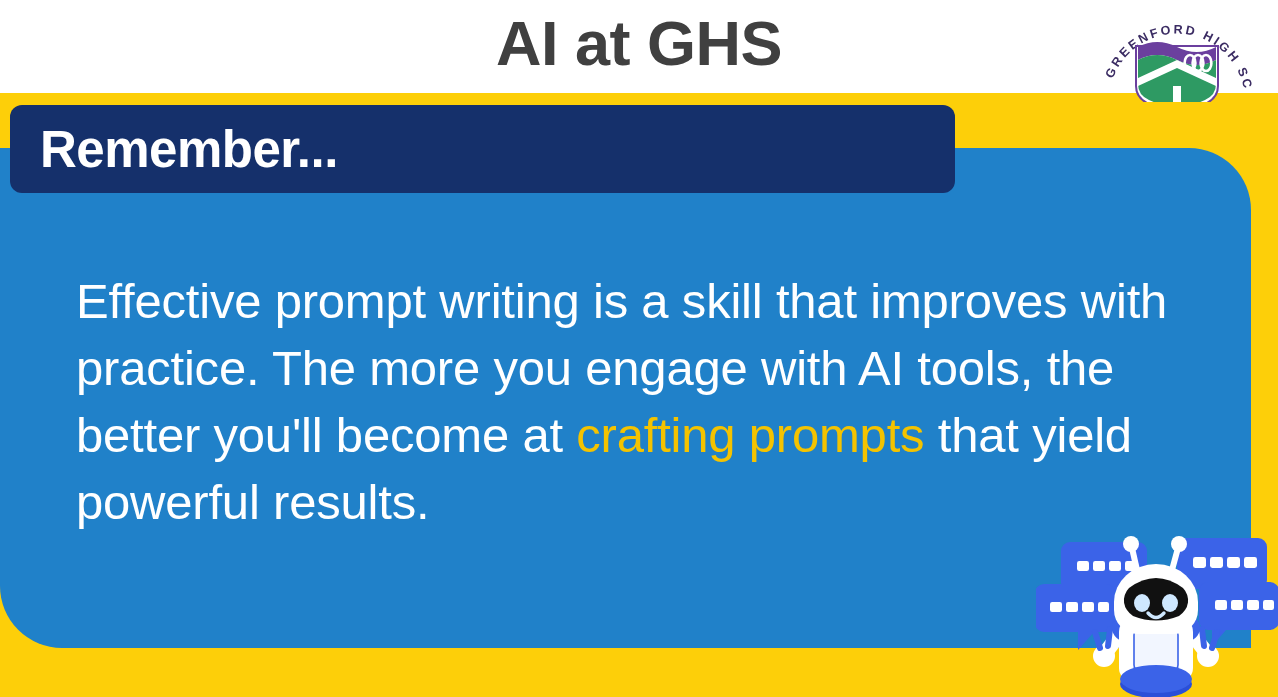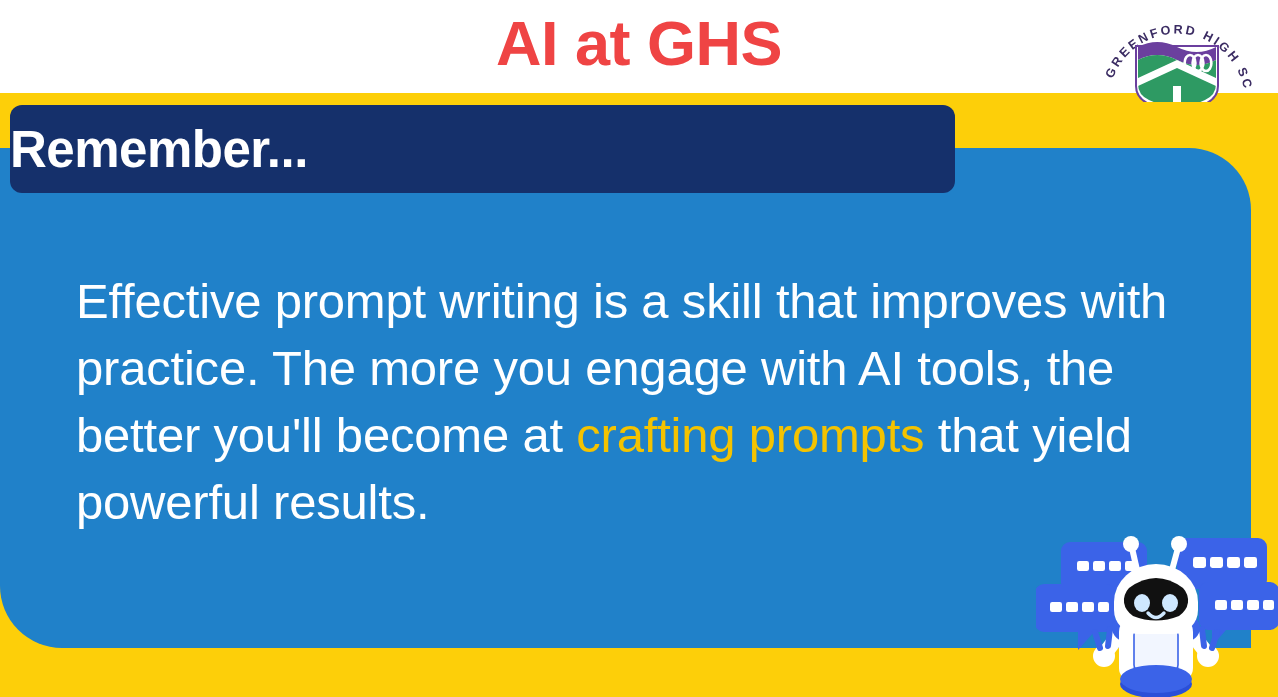--- a/index.html
+++ b/index.html
@@ -34,21 +34,21 @@
   }
   .slide-title {
     position: absolute;
     left: 0;
     top: 4px;
     width: 1278px;
     text-align: center;
     font-size: 63px;
     font-weight: bold;
     letter-spacing: -0.5px;
-    color: #ef4444;
+    color: #404040;
     line-height: 78px;
     white-space: nowrap;
   }
 
   
   .logo {
     position: absolute;
     right: 18px;
     top: -2px;
     width: 166px;
@@ -90,20 +90,21 @@
     border-radius: 12px;
     z-index: 4;
     display: flex;
     align-items: center;
   }
   .heading-text {
     color: #ffffff;
     font-size: 51px;
     font-weight: bold;
     letter-spacing: -0.5px;
+    padding-left: 30px;
     line-height: 1;
     white-space: nowrap;
   }
 
   
   .body-copy {
     position: absolute;
     left: 76px;
     top: 268px;
     width: 1110px;

